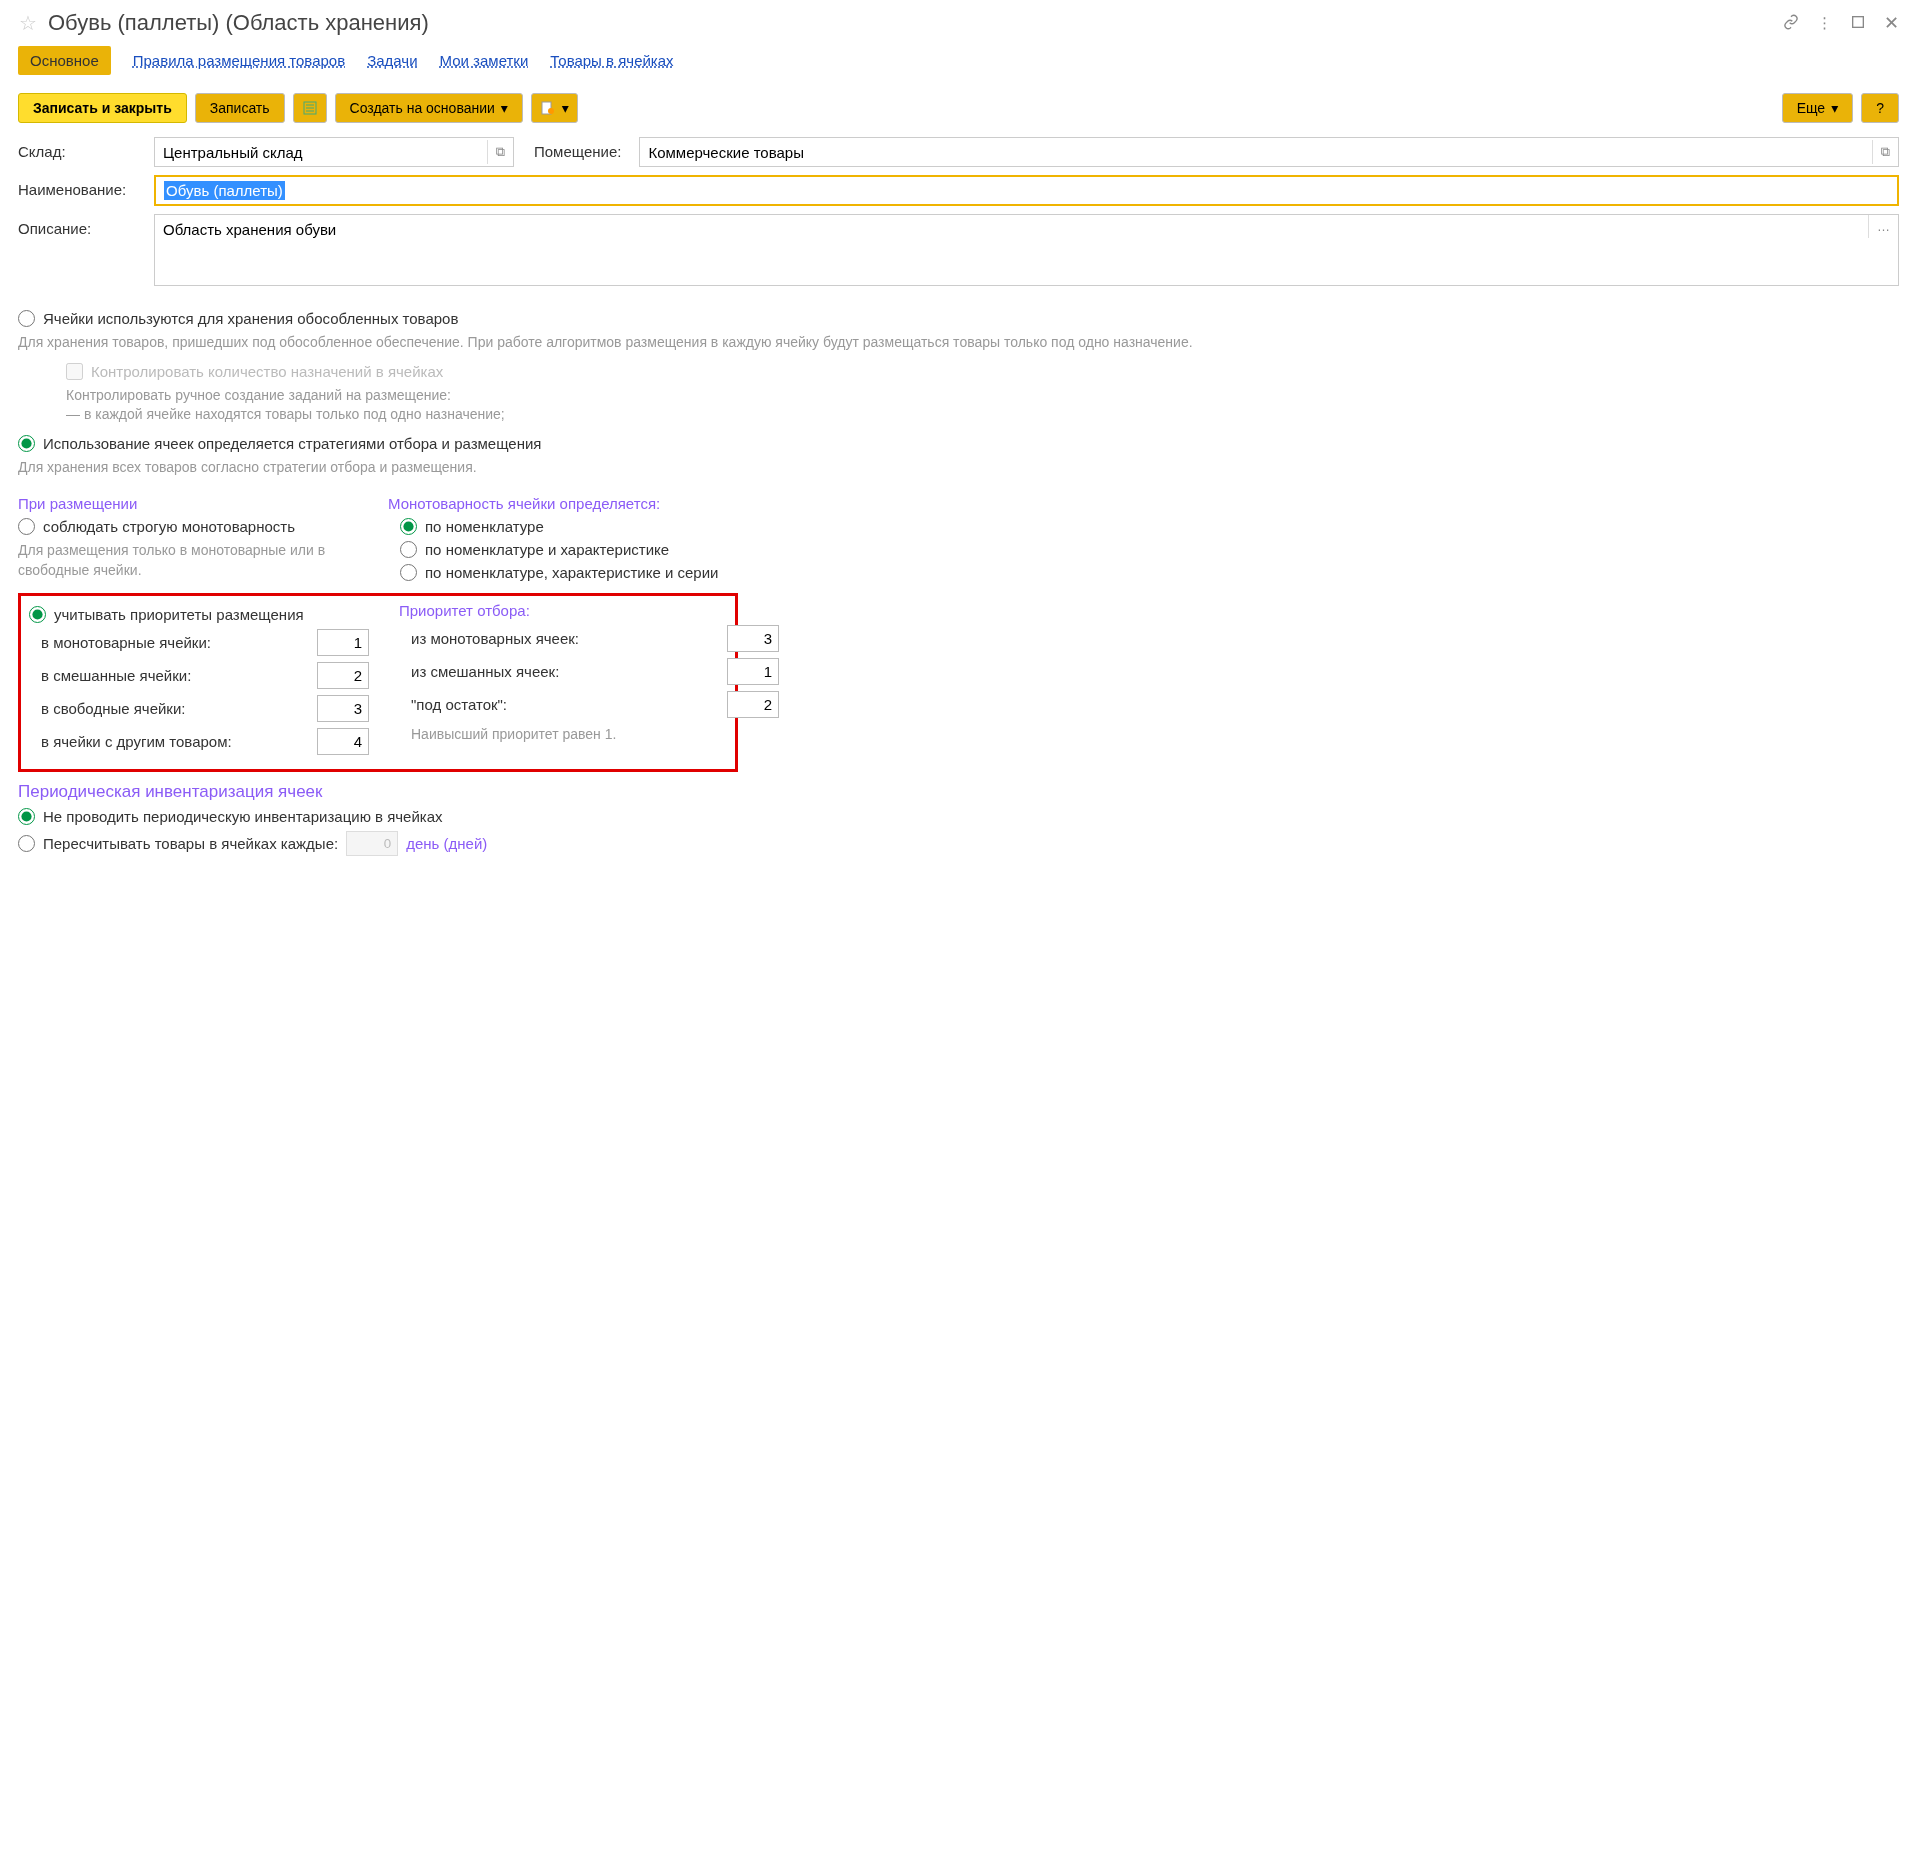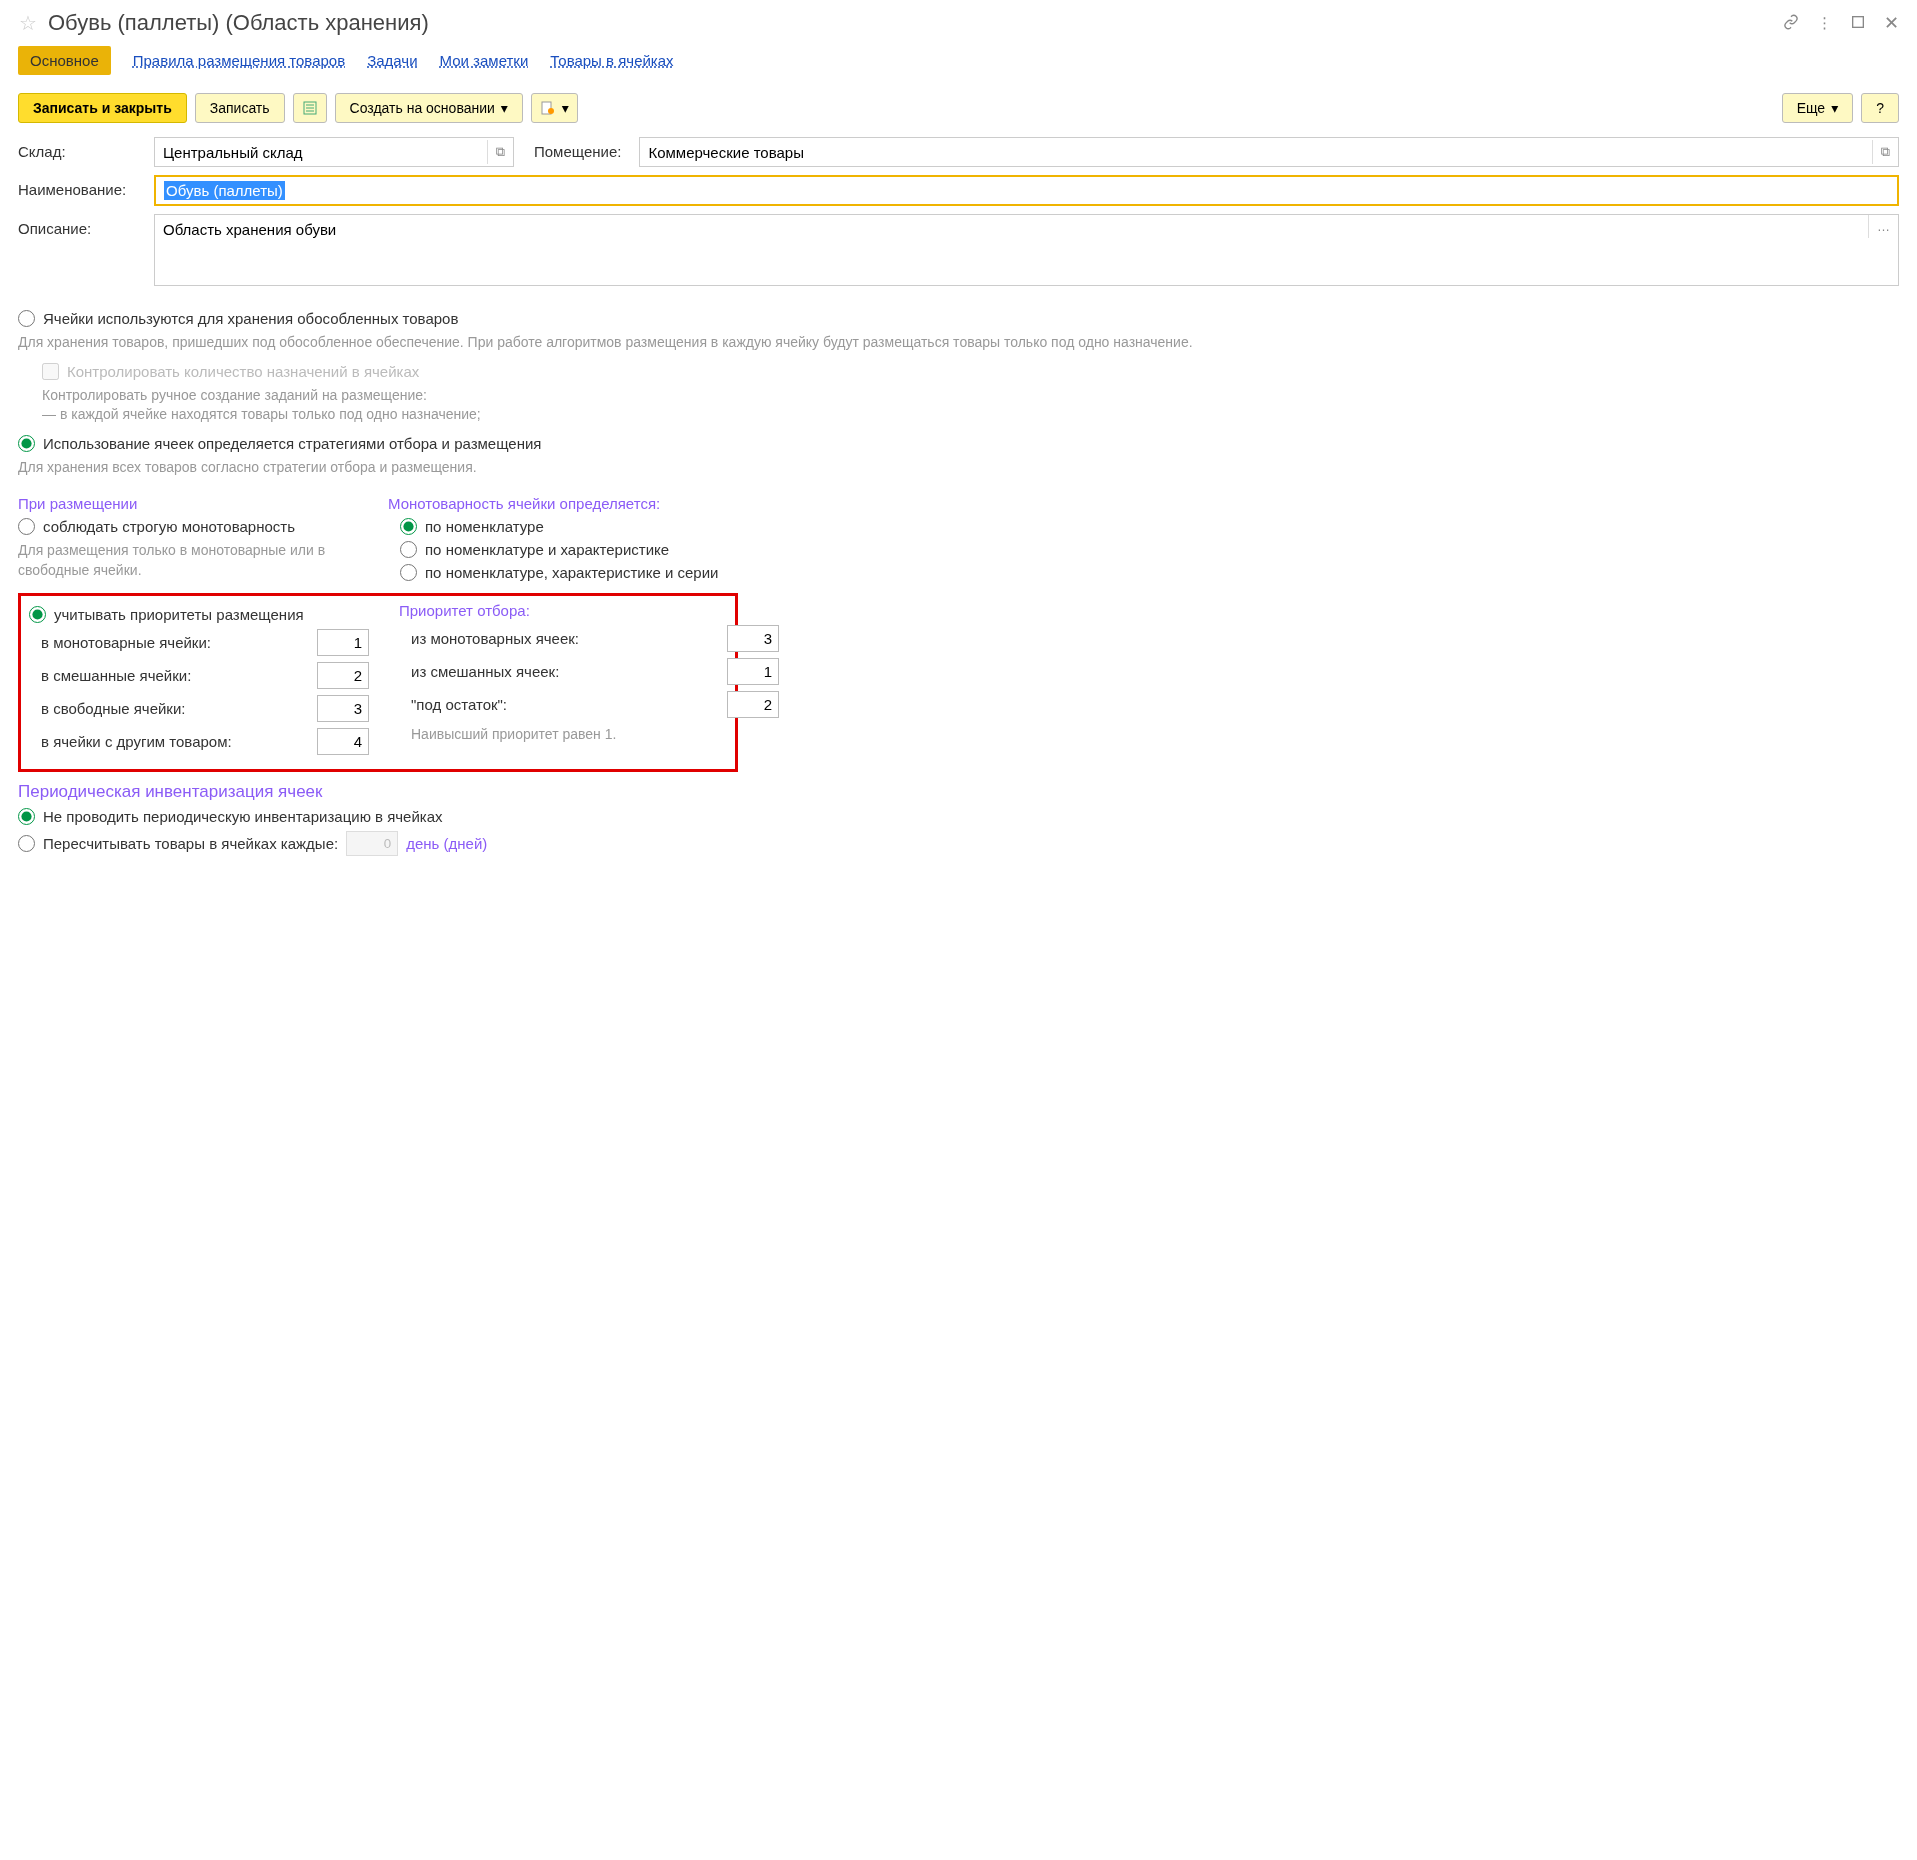--- a/index.html
+++ b/index.html
@@ -6,21 +6,21 @@
 body { font-family: Arial, sans-serif; font-size: 15px; color: #333; background: #fff; padding: 10px 18px; }
 .titlebar { display: flex; align-items: center; gap: 10px; margin-bottom: 10px; }
 .star-icon { width: 20px; height: 20px; display: inline-flex; align-items: center; justify-content: center; color: #ccc; font-size: 20px; }
 .title { font-size: 22px; color: #444; flex: 1; }
 .title-actions { display: flex; gap: 18px; align-items: center; color: #888; }
 .title-actions span { cursor: pointer; }
 .navbar { display: flex; gap: 22px; align-items: center; margin-bottom: 18px; }
 .nav-active { background: #eab308; padding: 6px 12px; border-radius: 2px; }
 .nav-link { color: #1a4fbf; text-decoration: underline dotted; cursor: pointer; }
 .toolbar { display: flex; gap: 8px; align-items: center; margin-bottom: 14px; }
-.btn { border: 1px solid #bbb; background: #fef9c3; padding: 6px 14px; font-size: 14px; cursor: pointer; border-radius: 3px; display: inline-flex; align-items: center; gap: 6px; }
+.btn { border: 1px solid #bbb; background: #eab308; padding: 6px 14px; font-size: 14px; cursor: pointer; border-radius: 3px; display: inline-flex; align-items: center; gap: 6px; }
 .btn-yellow { background: #ffdd2d; border-color: #d4b800; font-weight: bold; }
 .btn-icon { padding: 6px 8px; }
 .spacer { flex: 1; }
 .icon-svg { width: 16px; height: 16px; display: inline-block; }
 .form-row { display: flex; align-items: flex-start; margin-bottom: 8px; gap: 8px; }
 .form-label { width: 128px; padding-top: 6px; color: #333; }
 .input-wrap { flex: 1; position: relative; display: flex; align-items: center; border: 1px solid #ccc; background: #fff; min-height: 30px; }
 .input-wrap input { border: none; padding: 5px 8px; flex: 1; font-size: 15px; outline: none; background: transparent; }
 .input-suffix { border-left: 1px solid #ddd; padding: 4px 8px; color: #888; cursor: pointer; font-size: 13px; }
 .input-highlight { border: 2px solid #f0b400; }
@@ -29,21 +29,21 @@
 .textarea-wrap textarea { border: none; padding: 6px 8px; flex: 1; resize: none; height: 70px; font-family: inherit; font-size: 15px; outline: none; }
 .second-lbl { padding: 6px 10px 0 12px; }
 .radio-row { display: flex; align-items: center; gap: 8px; margin: 6px 0; }
 .radio-row input[type=radio], .radio-row input[type=checkbox] { width: 17px; height: 17px; accent-color: #009646; }
 .help-text { color: #999; font-size: 14px; margin: 6px 0 10px 0; line-height: 1.4; }
 .section-heading { color: #8b5cf6; font-size: 15px; margin: 8px 0 6px 0; }
 .two-col { display: flex; gap: 30px; }
 .col { flex: 0 0 auto; }
 .col-left { width: 340px; }
 .col-right { width: 380px; }
-.indent { margin-left: 24px; }
+.indent { margin-left: 48px; }
 .indent2 { margin-left: 12px; }
 .priority-row { display: flex; align-items: center; margin: 6px 0; gap: 8px; }
 .priority-row .plabel { flex: 1; }
 .num-input { width: 52px; border: 1px solid #bbb; text-align: right; padding: 4px 6px; font-size: 15px; }
 .redbox { border: 3px solid #e00000; padding: 4px 8px 8px 8px; margin: 2px 0 10px 0; width: 720px; }
 .disabled-check { color: #bbb; }
 .disabled-check input { accent-color: #ccc; }
 .disabled-text { color: #8b5cf6; }
 .num-disabled { background: #f5f5f5; border: 1px solid #ddd; color: #bbb; width: 52px; text-align: right; padding: 4px 6px; }
 .note-text { color: #999; font-size: 14px; }

